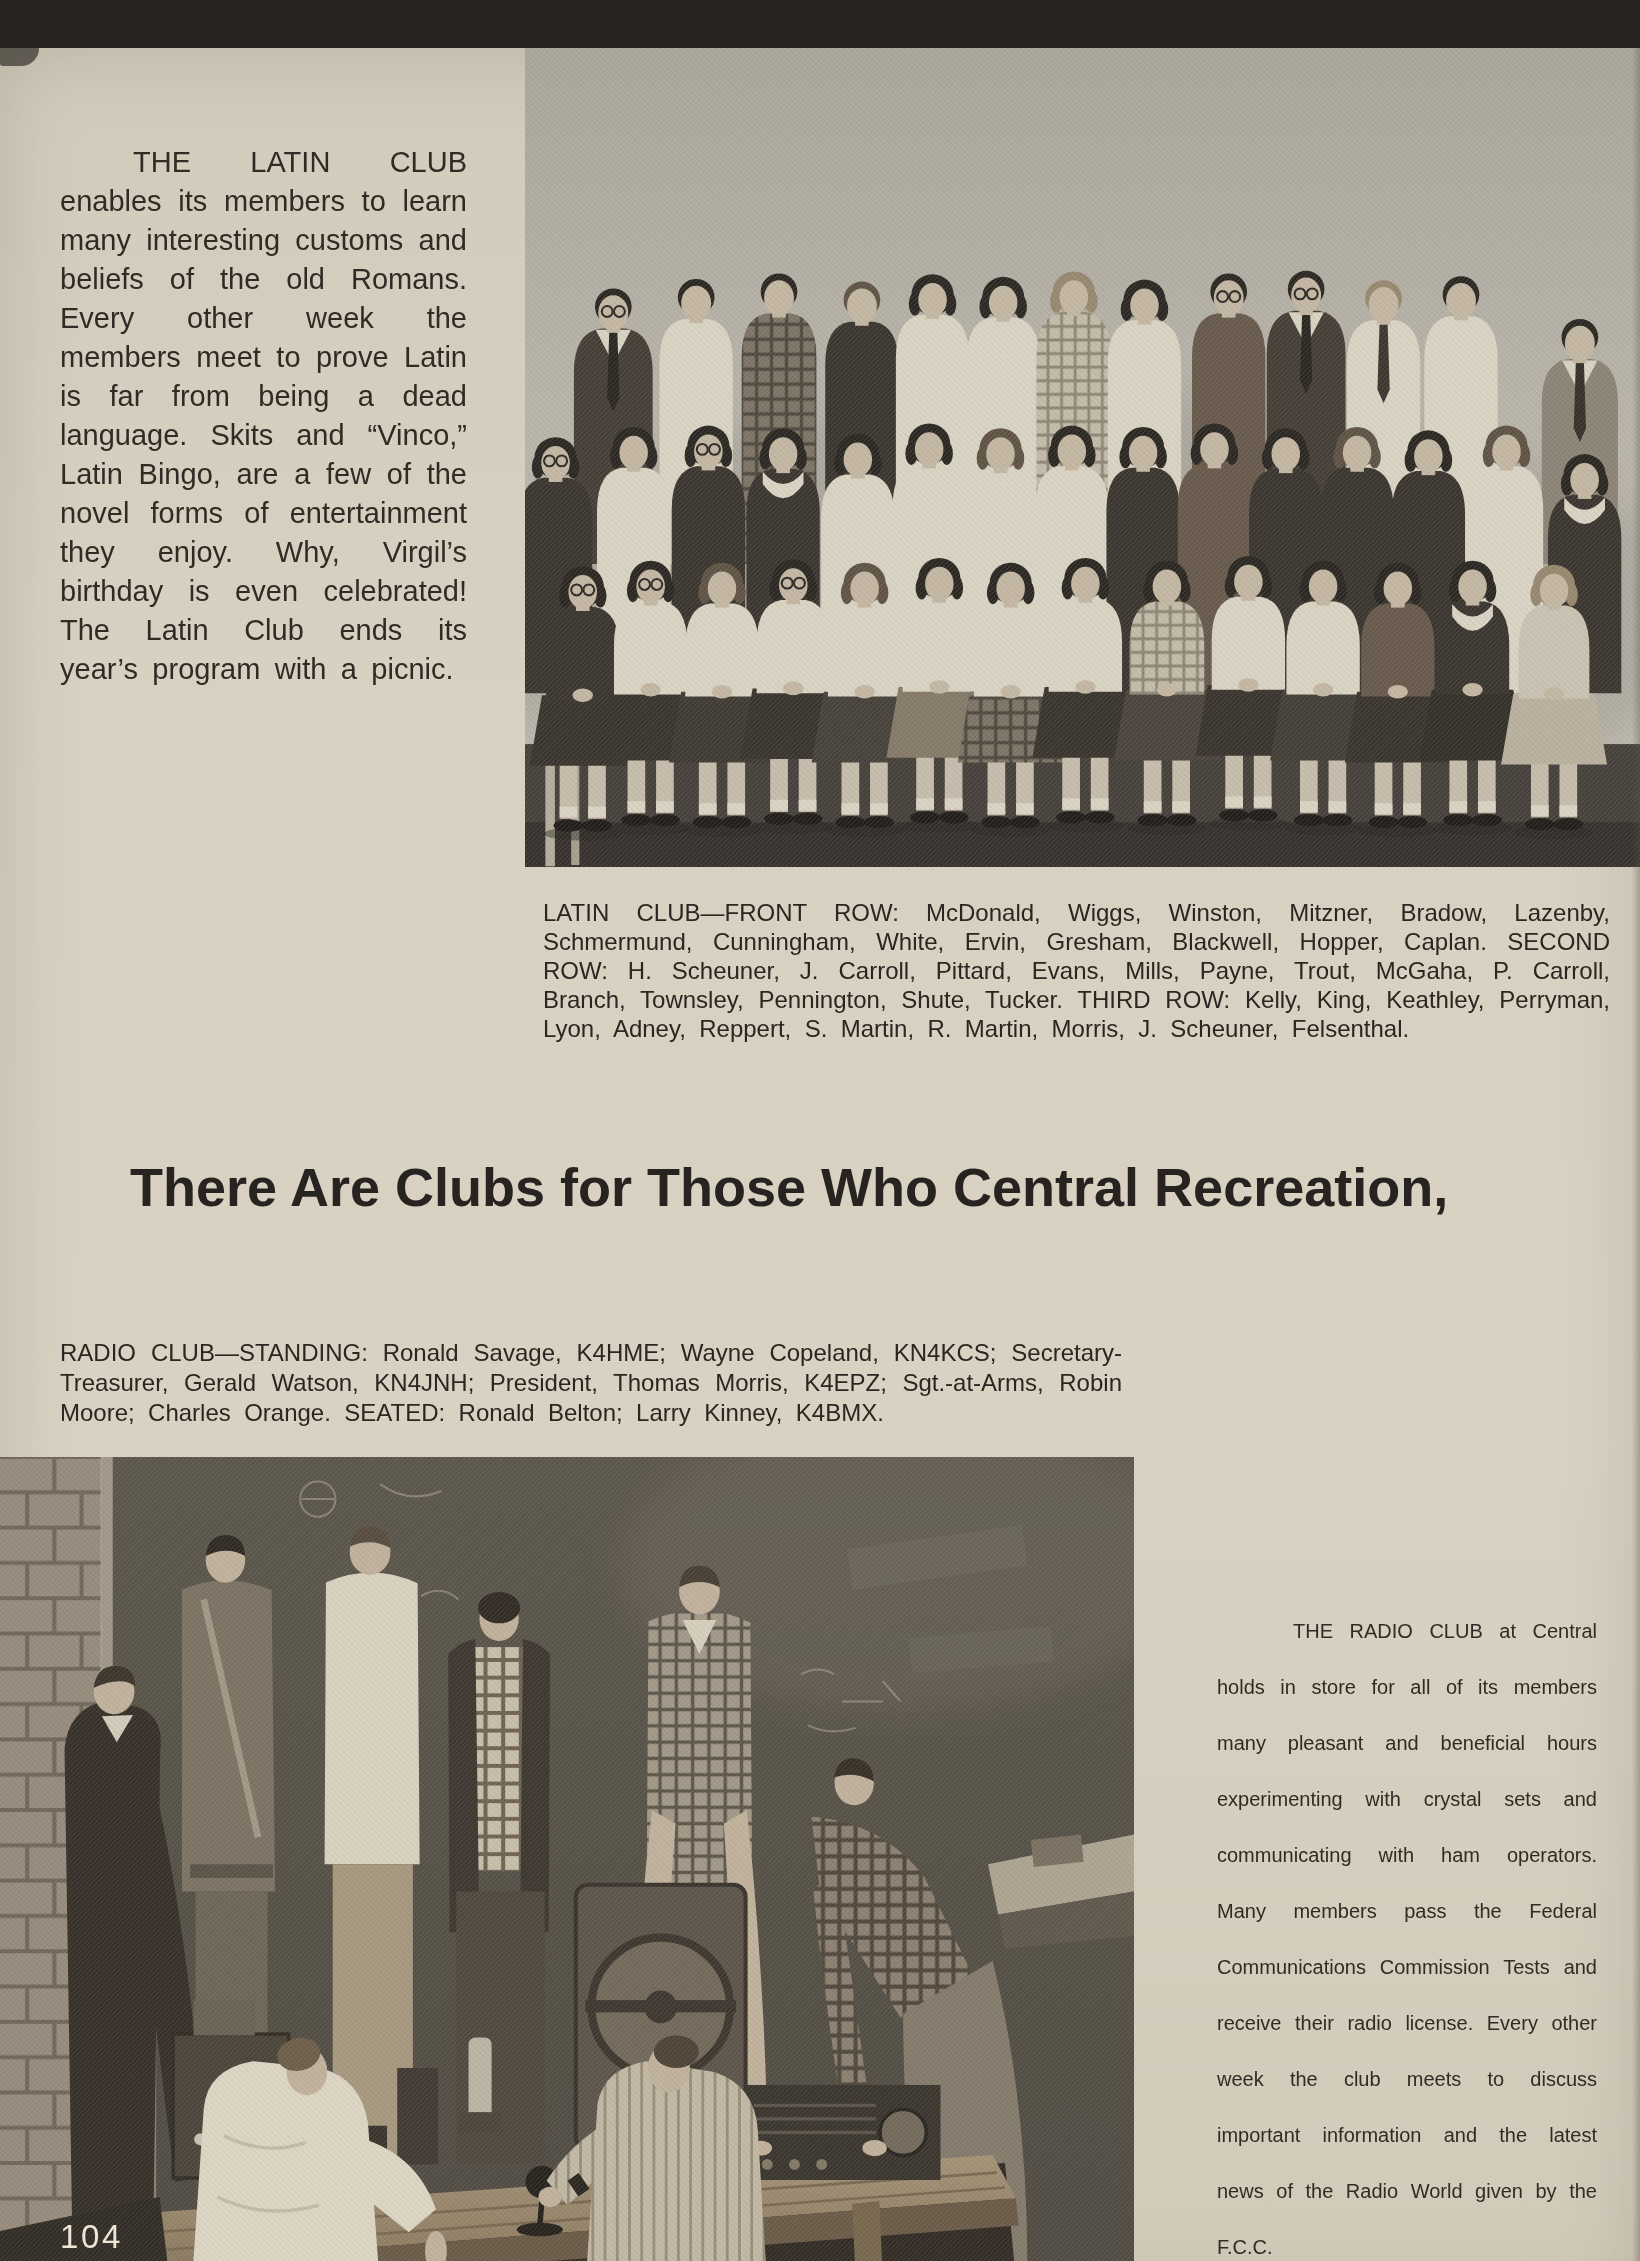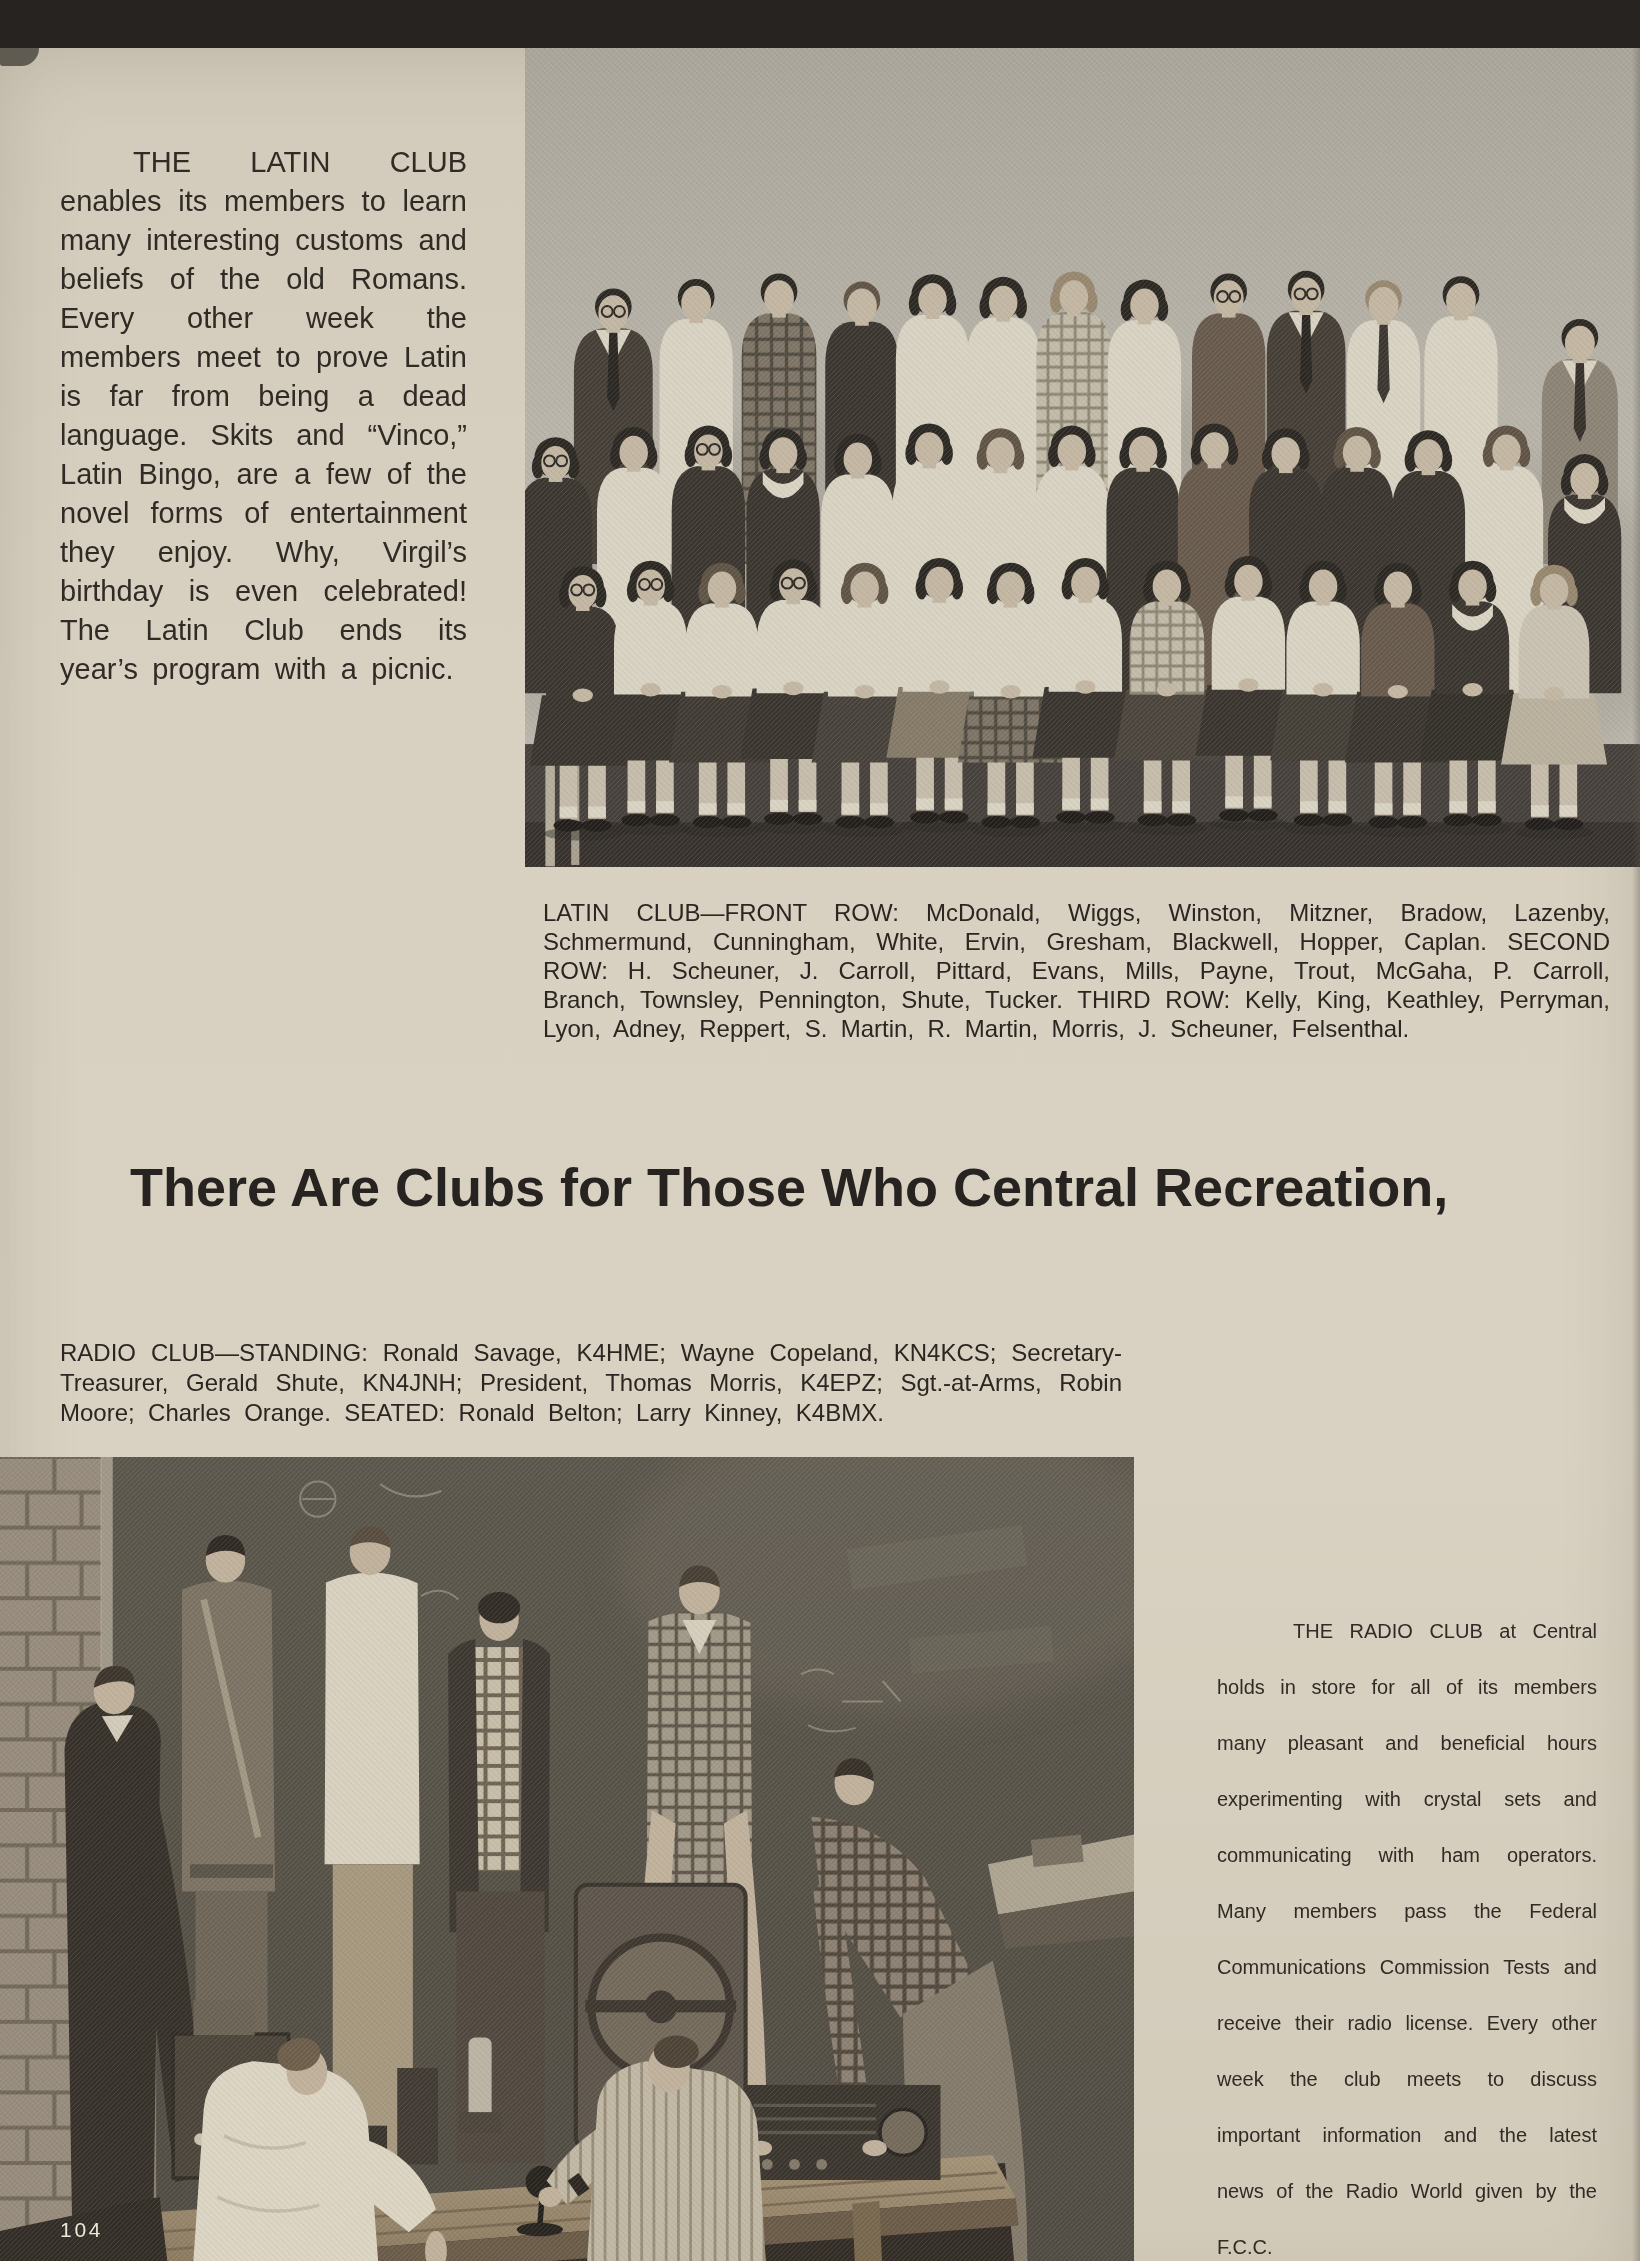--- a/index.html
+++ b/index.html
@@ -10,21 +10,21 @@
     box-shadow:inset 0 0 81px rgba(70,62,48,.18);
     margin-top:48px;
   }
   .article{position:absolute;text-align:justify;color:#302b25;}
   #latin-article{left:60px;top:95px;width:407px;font-size:29px;line-height:39px;text-indent:73px;word-spacing:.22em;}
   #radio-article{left:1217px;top:1555px;width:380px;font-size:20px;line-height:56px;text-indent:76px;word-spacing:.18em;}
   .caption{position:absolute;text-align:justify;color:#2b2621;}
   #latin-caption{left:543px;top:850px;width:1067px;font-size:24px;line-height:29px;word-spacing:.28em;}
   #radio-caption{left:60px;top:1290px;width:1062px;font-size:24px;line-height:30px;word-spacing:.28em;}
   #headline{position:absolute;left:130px;top:1110px;font-size:54px;font-weight:bold;color:#272320;white-space:nowrap;line-height:1.1;}
-  #page-number{position:absolute;left:60px;top:2170px;font-size:21px;color:#ece6d6;letter-spacing:2.7px;z-index:5;}
+  #page-number{position:absolute;left:60px;top:2170px;font-size:33px;color:#ece6d6;letter-spacing:2.7px;z-index:5;}
   .photo{position:absolute;}
   #latin-photo{left:525px;top:0;width:1116px;height:819px;}
   #radio-photo{left:0;top:1409px;width:1134px;height:852px;}
   .photo svg{display:block;width:100%;height:100%;}
   #corner-smudge{position:absolute;left:0;top:0;width:39px;height:17.7px;background:#4f4a42;border-radius:0 0 17.7px 2.7px;opacity:.85;}
   #edge-right{position:absolute;right:0;top:0;width:9.5px;height:100%;background:linear-gradient(90deg,rgba(0,0,0,0),rgba(90,84,72,.38));}
   #bottom-artifact{position:absolute;left:1167px;top:2242px;width:469px;height:19px;background:#c9c3b4;border:2px solid #8f897c;border-bottom:none;border-radius:15px 15px 0 0;opacity:.9;}
 </style>
 </head>
 <body>
@@ -471,21 +471,21 @@
       <rect width="1643" height="1206" fill="url(#t_hb)"></rect>
     </svg>
   </div>
 
   <div id="latin-article" class="article">THE LATIN CLUB enables its members to learn many interesting customs and beliefs of the old Romans. Every other week the members meet to prove Latin is far from being a dead language. Skits and “Vinco,” Latin Bingo, are a few of the novel forms of entertainment they enjoy. Why, Virgil’s birthday is even celebrated! The Latin Club ends its year’s program with a picnic.</div>
 
   <div id="latin-caption" class="caption">LATIN CLUB—FRONT ROW: McDonald, Wiggs, Winston, Mitzner, Bradow, Lazenby, Schmermund, Cunningham, White, Ervin, Gresham, Blackwell, Hopper, Caplan. SECOND ROW: H. Scheuner, J. Carroll, Pittard, Evans, Mills, Payne, Trout, McGaha, P. Carroll, Branch, Townsley, Pennington, Shute, Tucker. THIRD ROW: Kelly, King, Keathley, Perryman, Lyon, Adney, Reppert, S. Martin, R. Martin, Morris, J. Scheuner, Felsenthal.</div>
 
   <div id="headline">There Are Clubs for Those Who Central Recreation,</div>
 
-  <div id="radio-caption" class="caption">RADIO CLUB—STANDING: Ronald Savage, K4HME; Wayne Copeland, KN4KCS; Secretary-Treasurer, Gerald Shute, KN4JNH; President, Thomas Morris, K4EPZ; Sgt.-at-Arms, Robin Moore; Charles Orange. SEATED: Ronald Belton; Larry Kinney, K4BMX.</div>
+  <div id="radio-caption" class="caption">RADIO CLUB—STANDING: Ronald Savage, K4HME; Wayne Copeland, KN4KCS; Secretary-Treasurer, Gerald Watson, KN4JNH; President, Thomas Morris, K4EPZ; Sgt.-at-Arms, Robin Moore; Charles Orange. SEATED: Ronald Belton; Larry Kinney, K4BMX.</div>
 
   <div id="radio-photo" class="photo">
     <svg viewBox="0 0 1670 1255" preserveAspectRatio="none">
       <defs>
         <linearGradient id="b_board" x1="0" y1="0" x2="0" y2="1">
           <stop offset="0" stop-color="#5b574d"></stop>
             <stop offset="1" stop-color="#4e4a42"></stop>
         </linearGradient>
         <linearGradient id="b_wood" x1="0" y1="0" x2="0" y2="1">
           <stop offset="0" stop-color="#a8977a"></stop>

